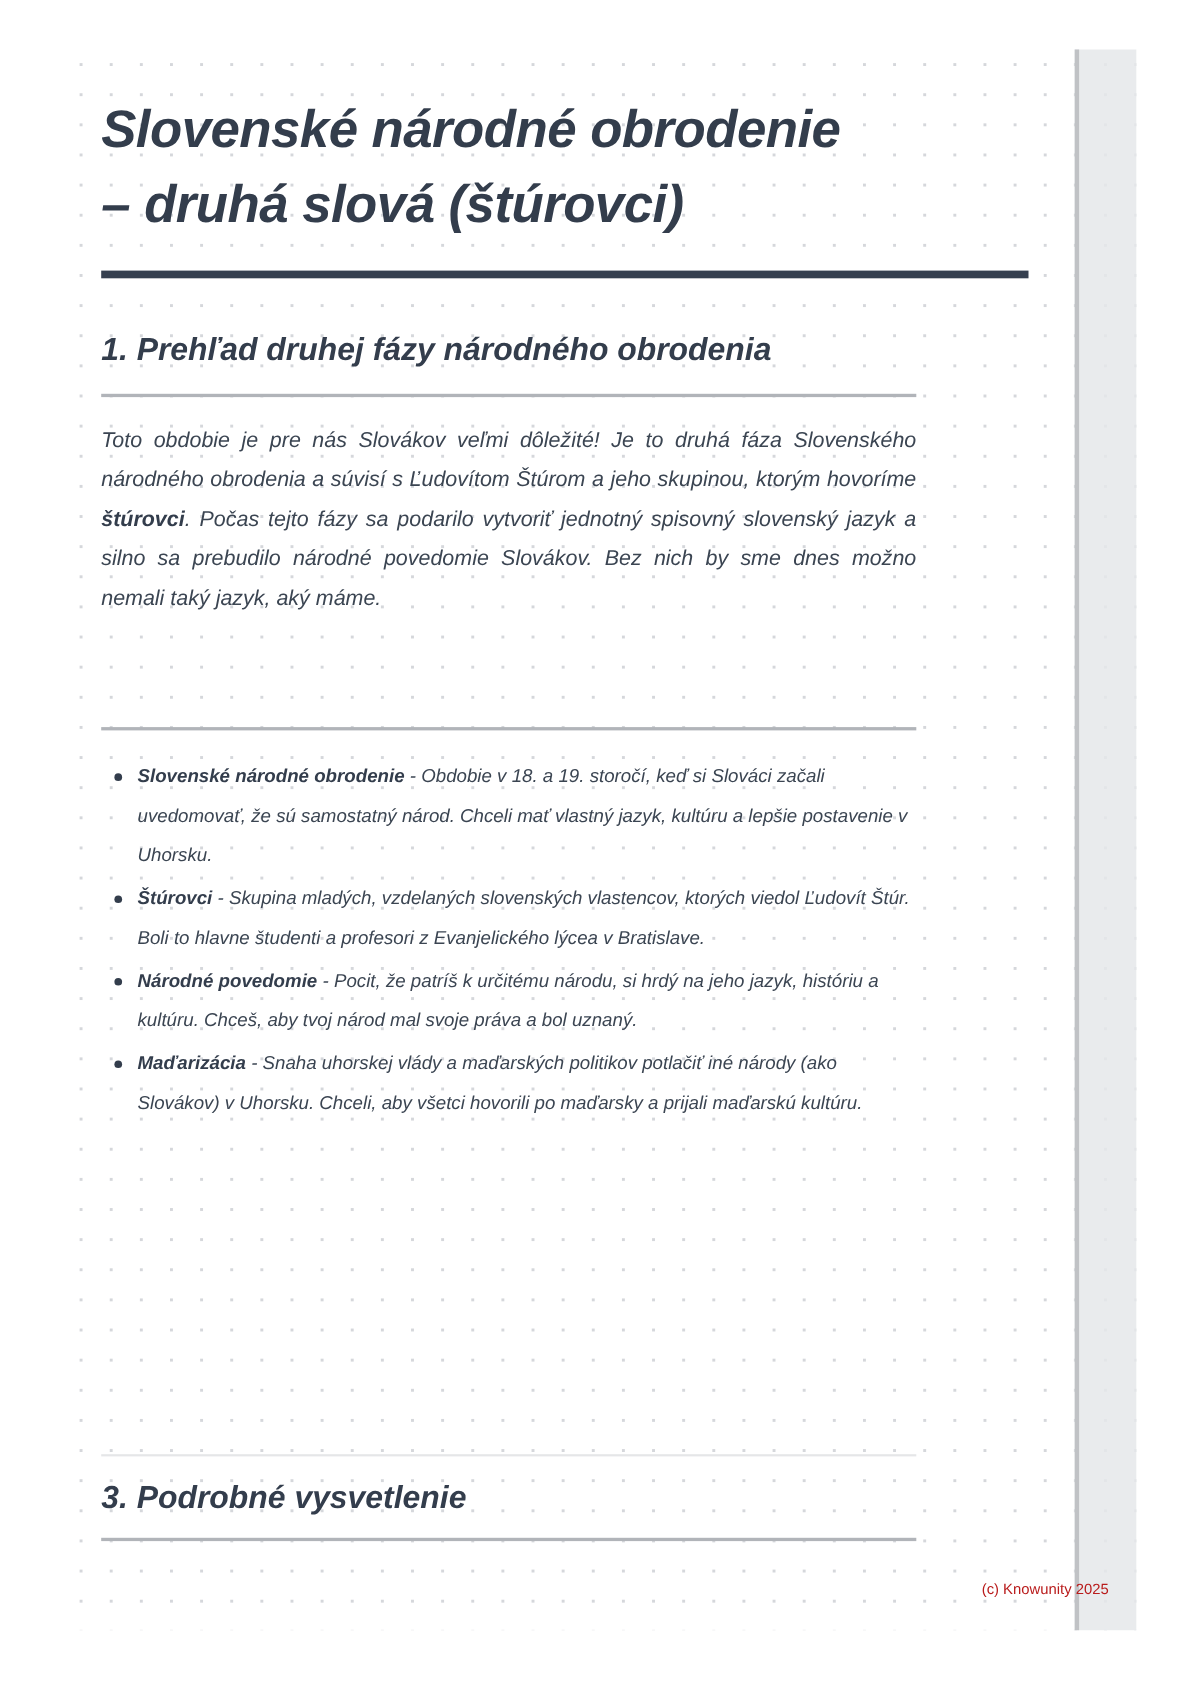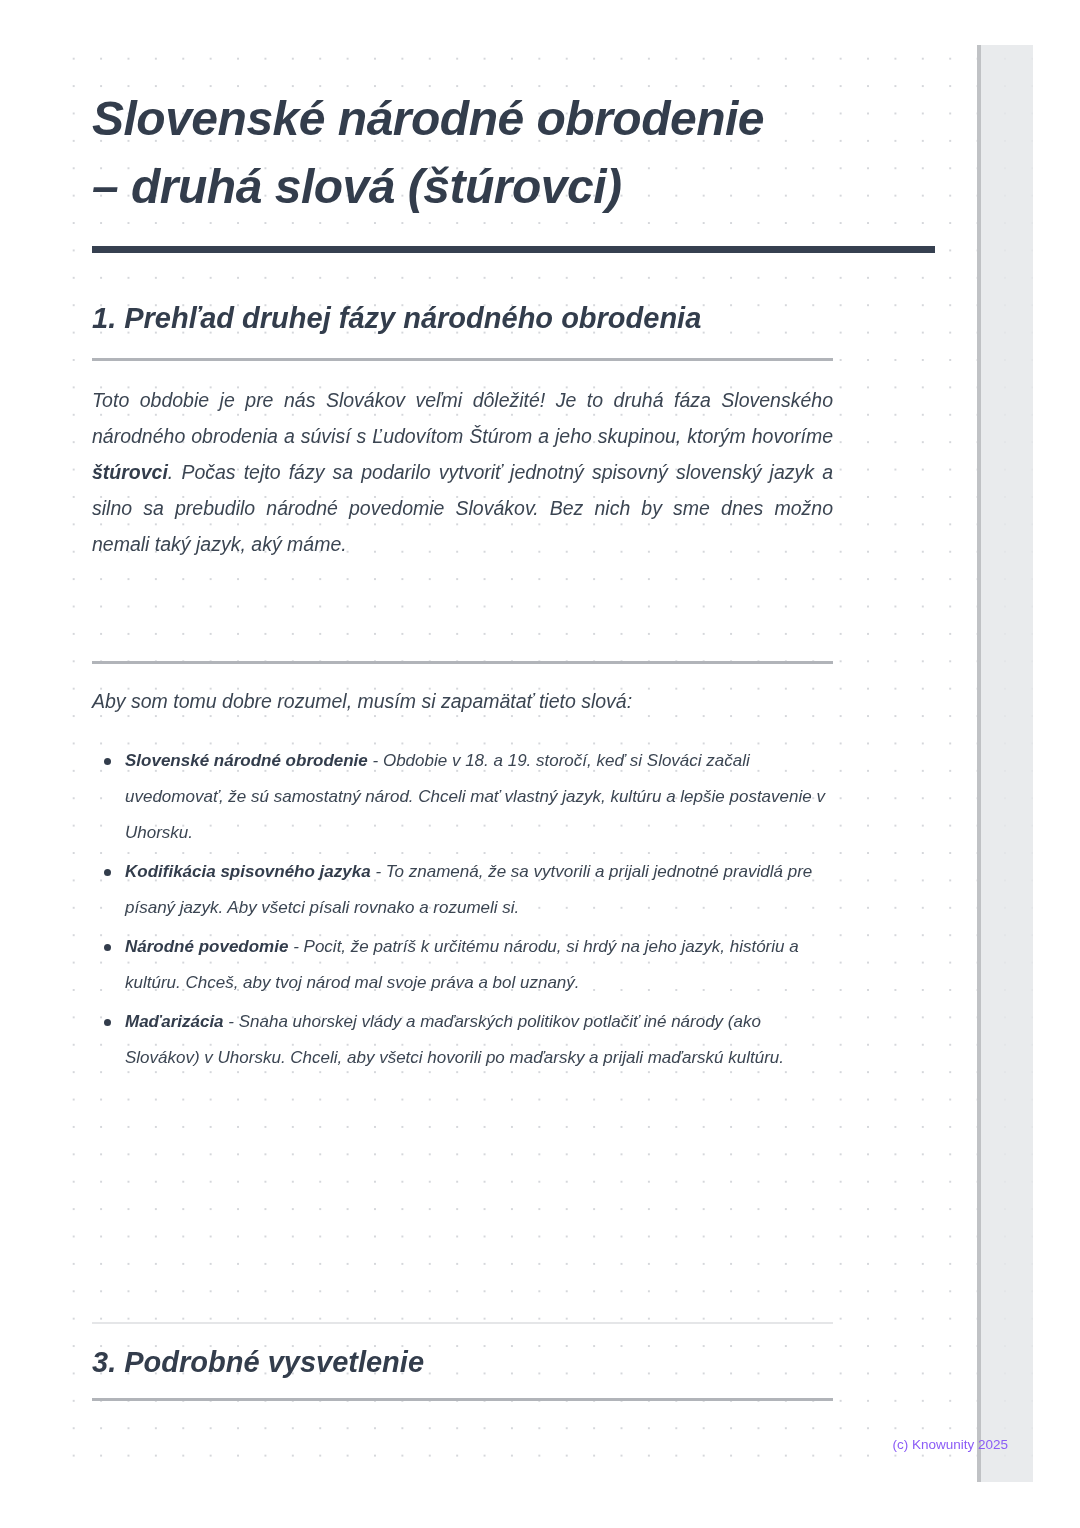--- a/index.html
+++ b/index.html
@@ -115,21 +115,21 @@
     height: 2px;
     background: #e5e6e8;
   }
 
   .page-footer {
     position: absolute;
     top: 1437px;
     right: 72px;
     font-size: 13.5px;
     line-height: 16px;
-    color: #8b5cf6;
+    color: #b91c1c;
     z-index: 5;
   }
 </style>
 </head>
 <body>
 
 <div class="page-area">
 
   <div class="edge-strip"></div>
 
@@ -140,31 +140,30 @@
 
   <div class="content-block" style="top: 251px;">
     <h2>1. Prehľad druhej fázy národného obrodenia</h2>
     <div class="heading-rule" style="margin-top: 17px;"></div>
     <p class="body-text lead"><span>Toto obdobie je pre nás Slovákov veľmi dôležité! Je to druhá fáza Slovenského národného obrodenia a súvisí s Ľudovítom Štúrom a jeho skupinou, ktorým hovoríme</span>
 <b>štúrovci</b><span>. Počas tejto fázy sa podarilo vytvoriť jednotný spisovný slovenský jazyk a silno sa prebudilo národné povedomie Slovákov. Bez nich by sme dnes možno nemali taký jazyk, aký máme.</span></p>
   </div>
 
   <div class="content-block" style="top: 603px;">
     <div class="heading-rule" style="margin-top: 13px;"></div>
-    <p class="body-text intro">Aby som tomu dobre rozumel, musím si zapamätať tieto slová:</p>
 
     <ul class="terms">
       <li><span class="bullet-dot"></span><b>Slovenské národné obrodenie</b>
 <span>-</span>
 <span>Obdobie v 18. a 19. storočí, keď si Slováci začali uvedomovať, že sú samostatný národ. Chceli mať vlastný jazyk, kultúru a lepšie postavenie v Uhorsku.</span></li>
 
+      <li><span class="bullet-dot"></span><b>Štúrovci</b>
+<span>-</span>
+<span>Skupina mladých, vzdelaných slovenských vlastencov, ktorých viedol Ľudovít Štúr. Boli to hlavne študenti a profesori z Evanjelického lýcea v Bratislave.</span></li>
 
-      <li><span class="bullet-dot"></span><b>Kodifikácia spisovného jazyka</b>
-<span>-</span>
-<span>To znamená, že sa vytvorili a prijali jednotné pravidlá pre písaný jazyk. Aby všetci písali rovnako a rozumeli si.</span></li>
 
       <li><span class="bullet-dot"></span><b>Národné povedomie</b>
 <span>-</span>
 <span>Pocit, že patríš k určitému národu, si hrdý na jeho jazyk, históriu a kultúru. Chceš, aby tvoj národ mal svoje práva a bol uznaný.</span></li>
 
       <li><span class="bullet-dot"></span><b>Maďarizácia</b>
 <span>-</span>
 <span>Snaha uhorskej vlády a maďarských politikov potlačiť iné národy (ako Slovákov) v Uhorsku. Chceli, aby všetci hovorili po maďarsky a prijali maďarskú kultúru.</span></li>
     </ul>
   </div>

